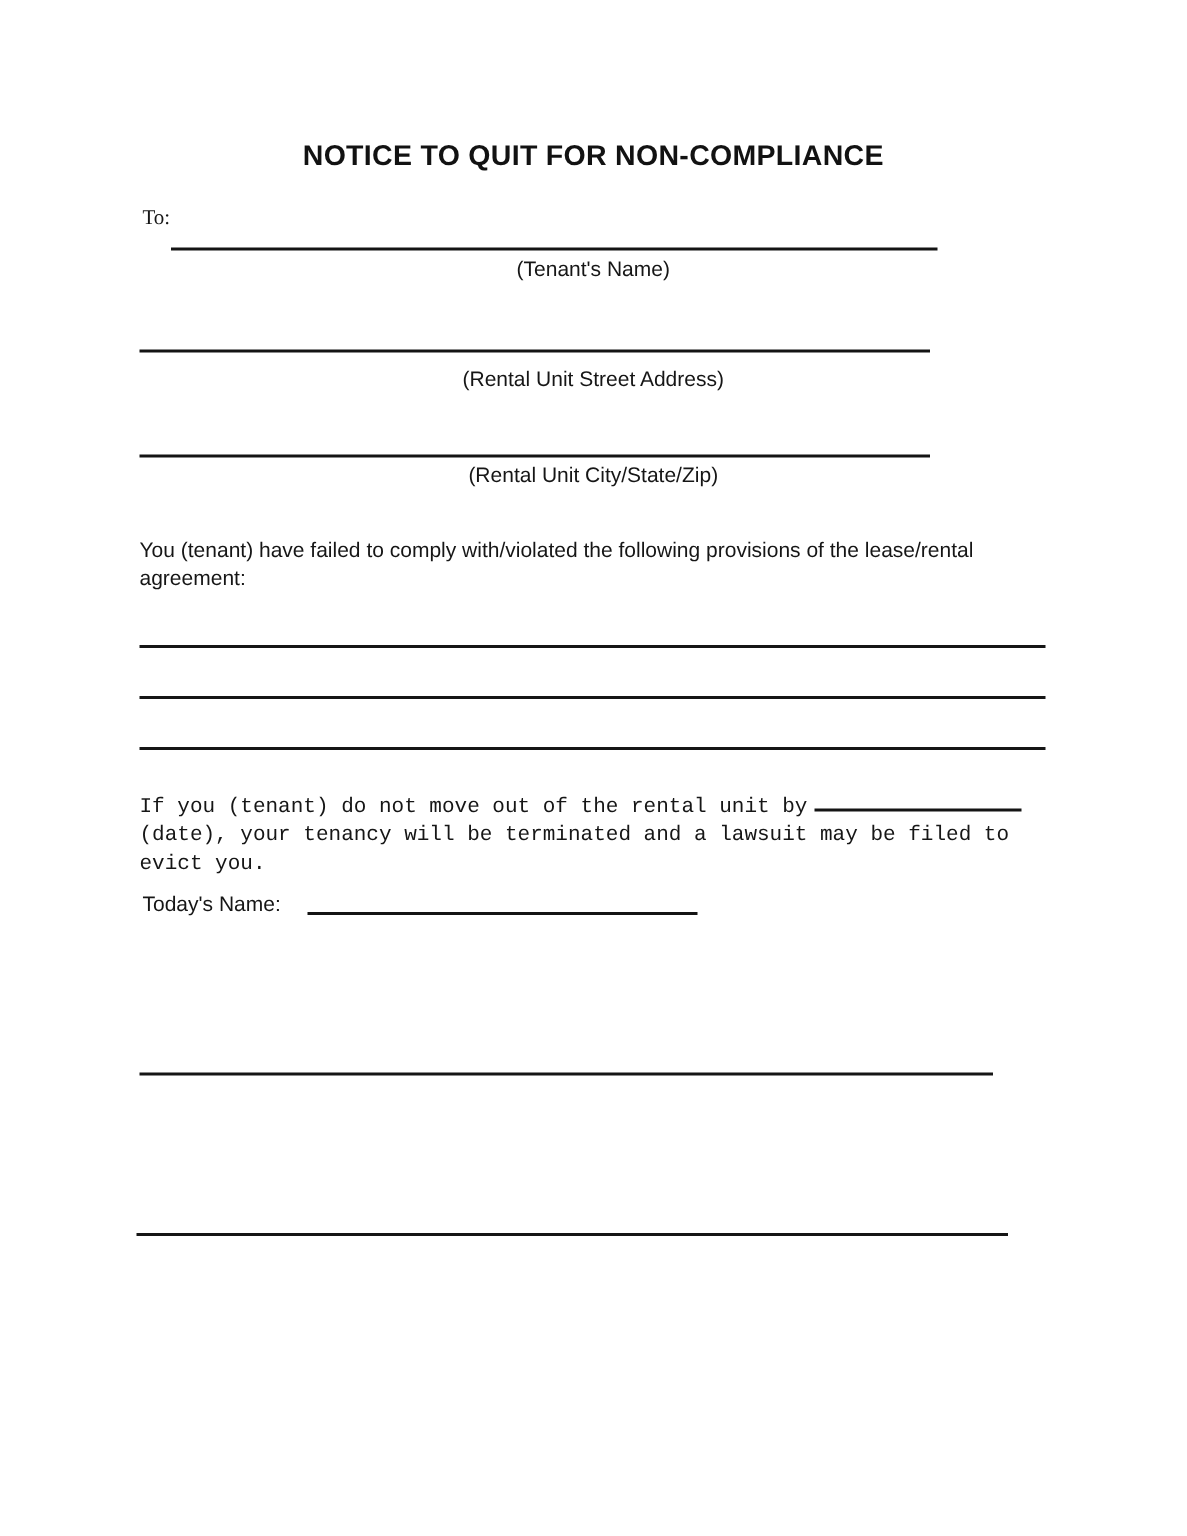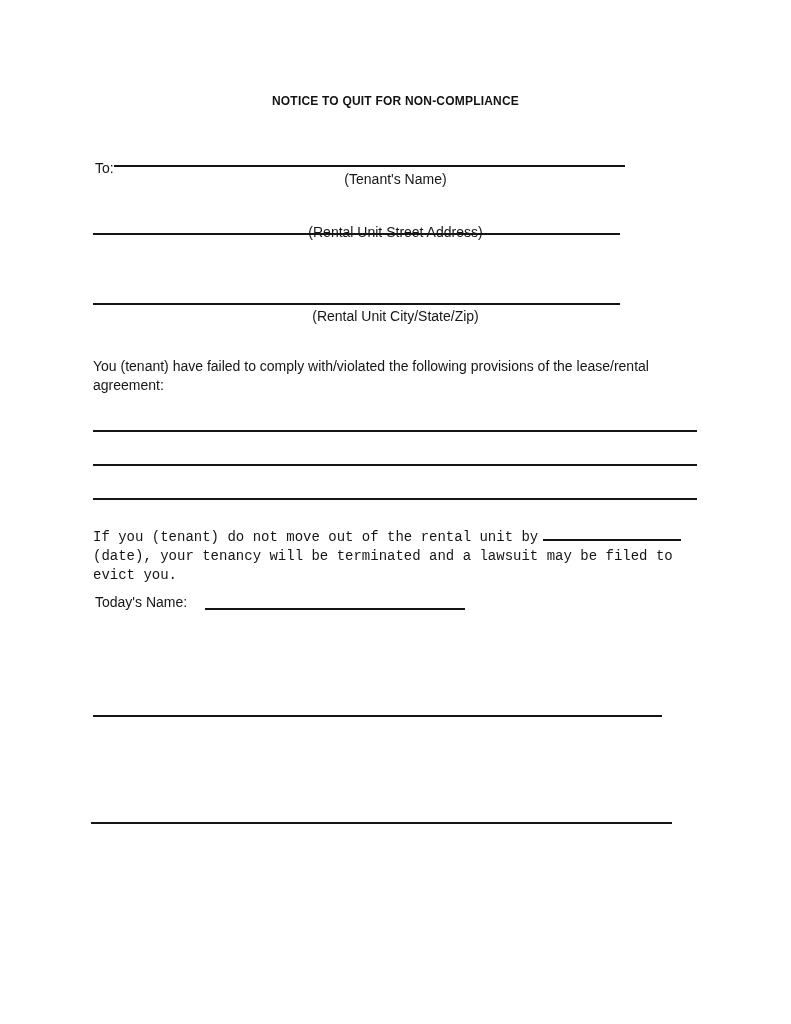--- a/index.html
+++ b/index.html
@@ -9,21 +9,21 @@
     height: 1024px;
     background: #ffffff;
     font-family: "Liberation Sans", "DejaVu Sans", sans-serif;
     color: #161616;
     overflow: hidden;
   }
   .abs { position: absolute; }
   .doc-title {
     top: 94px; left: 0; right: 0;
     text-align: center;
-    font-size: 12px;
+    font-size: 19px;
     font-weight: bold;
     letter-spacing: 0.2px;
     color: #121212;
   }
   .body-text { font-size: 14px; line-height: 19px; color: #161616; }
   .label-text { font-size: 14px; color: #161616; white-space: nowrap; }
   .caption {
     left: 0; right: 0;
     text-align: center;
     font-size: 14px;
@@ -46,26 +46,26 @@
     vertical-align: baseline;
   }
 </style>
 </head>
 <body>
 
 <div class="page">
 
   <div class="abs doc-title">NOTICE TO QUIT FOR NON-COMPLIANCE</div>
 
-  <div class="abs label-text" style="top:160px; left:95px;">To:</div>
+  <div class="abs label-text" style="top:138px; left:95px;font-family:Liberation Serif, serif;">To:</div>
   <div class="abs fill-line" style="top:152px; left:114px; width:511px;"></div>
   <div class="abs caption" style="top:171px;">(Tenant's Name)</div>
 
   <div class="abs fill-line" style="top:220px; left:93px; width:527px;"></div>
-  <div class="abs caption" style="top:224px;text-align:center;">(Rental Unit Street Address)</div>
+  <div class="abs caption" style="top:244px;text-align:center;">(Rental Unit Street Address)</div>
 
   <div class="abs fill-line" style="top:290px; left:93px; width:527px;"></div>
   <div class="abs caption" style="top:308px;">(Rental Unit City/State/Zip)</div>
 
   <div class="abs body-text" style="top:357px; left:93px; width:560px;">You (tenant) have failed to comply with/violated the following provisions of the lease/rental agreement:</div>
 
   <div class="abs rule" style="top:430px; left:93px; width:604px;"></div>
   <div class="abs rule" style="top:464px; left:93px; width:604px;"></div>
   <div class="abs rule" style="top:498px; left:93px; width:604px;"></div>
 

